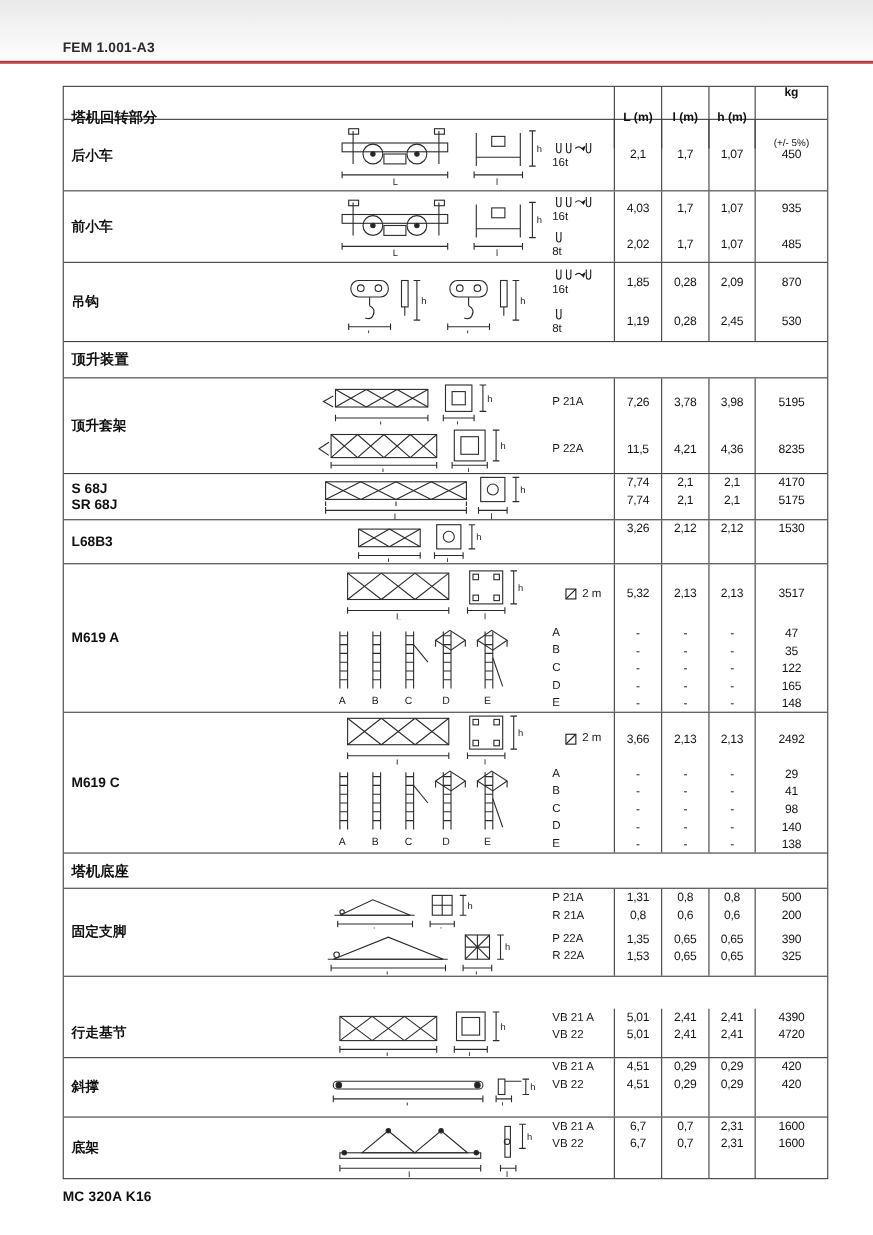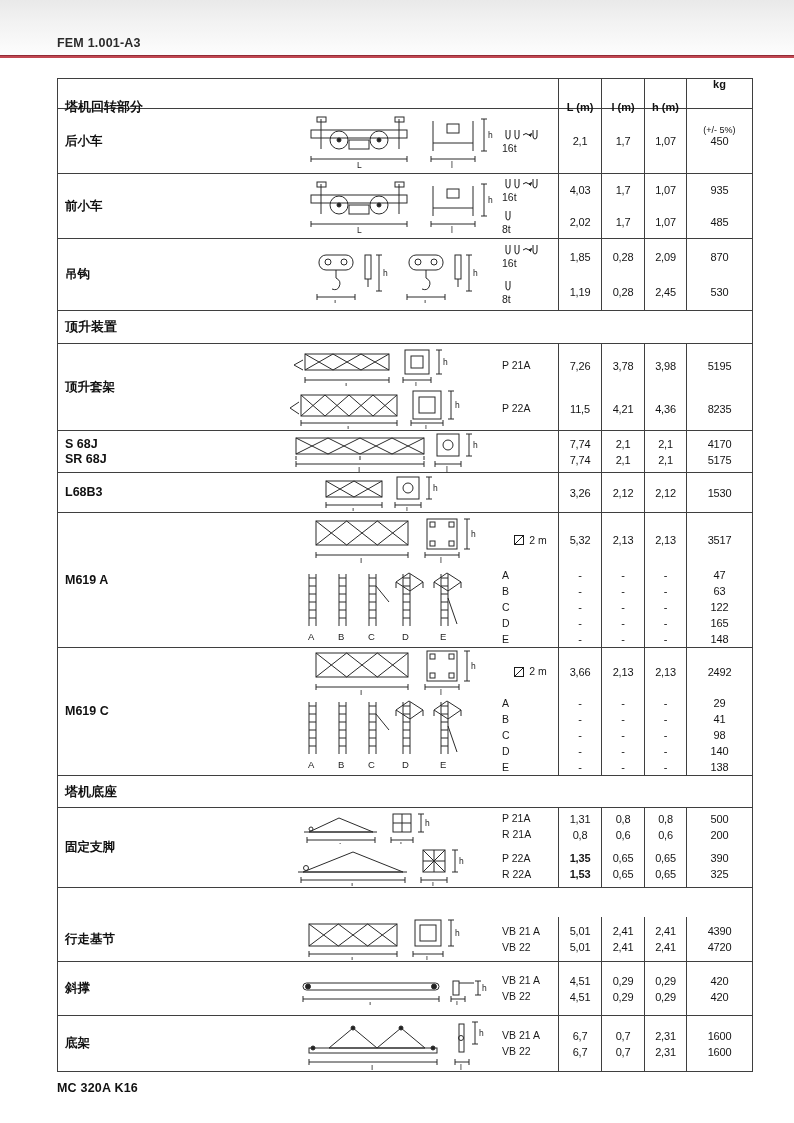--- a/index.html
+++ b/index.html
@@ -20,21 +20,21 @@
   .cell.val{border-left:1px solid #3f3f3f;display:flex;flex-direction:column;}
   .main{display:flex;}
   .label{width:198px;flex:none;display:flex;flex-direction:column;justify-content:center;padding-left:7px;box-sizing:border-box;}
   .lab-line{font-size:12.5px;font-weight:600;color:#111;line-height:15px;white-space:nowrap;}
   .bandwrap{flex:1;display:flex;flex-direction:column;}
   .band{display:flex;min-height:0;flex-basis:0;}
   .drawing{flex:1;display:flex;align-items:center;justify-content:flex-end;padding-right:6px;min-width:0;}
   .variants{width:56px;flex:none;display:flex;flex-direction:column;}
   .vband{display:flex;flex-direction:column;flex-basis:0;min-height:0;}
   .spread{justify-content:space-around;}
-  .tight{justify-content:center;}
+  .tight{}
   .vline{display:flex;flex-direction:column;justify-content:center;align-items:flex-start;}
   .vline.inline{flex-direction:row;align-items:center;gap:3px;}
   .th16{height:16px;flex:none;}
   .vtxt{font-size:10.5px;color:#1a1a1a;line-height:11px;white-space:nowrap;}
   .vv{display:flex;align-items:center;justify-content:center;font-size:11px;color:#141414;letter-spacing:-.2px;}
   .thead{height:30px;}
   .th{display:flex;align-items:center;justify-content:center;font-size:11px;font-weight:700;color:#111;}
   .kgh{flex-direction:column;line-height:10px;gap:36px;}
   .kgh .sub{font-size:9px;font-weight:400;}
   .th-title{display:flex;align-items:center;padding-left:7px;font-size:13px;font-weight:700;color:#111;}
@@ -726,21 +726,21 @@
             <div class="vv th16">-</div>
             <div class="vv th16">-</div>
           </div>
         </div>
         <div class="cell val">
           <div class="vband spread" style="flex-grow: 55;">
             <div class="vv">3517</div>
           </div>
           <div class="vband tight" style="flex-grow: 80;">
             <div class="vv th16">47</div>
-            <div class="vv th16">63</div>
+            <div class="vv th16">35</div>
             <div class="vv th16">122</div>
             <div class="vv th16">165</div>
             <div class="vv th16">148</div>
           </div>
         </div>
       </div>
       <div class="trow" style="height: 128px;">
         <div class="cell main">
           <div class="label">
             <div class="lab-line">M619 C</div>
@@ -989,21 +989,21 @@
                 </div>
               </div>
             </div>
           </div>
         </div>
         <div class="cell val">
           <div class="vband tight" style="flex-grow: 38;">
             <div class="vv th16">1,31</div>
             <div class="vv th16">0,8</div>
           </div>
-          <div class="vband tight" style="flex-grow: 42; font-weight: bold;">
+          <div class="vband tight" style="flex-grow: 42;">
             <div class="vv th16">1,35</div>
             <div class="vv th16">1,53</div>
           </div>
         </div>
         <div class="cell val">
           <div class="vband tight" style="flex-grow: 38;">
             <div class="vv th16">0,8</div>
             <div class="vv th16">0,6</div>
           </div>
           <div class="vband tight" style="flex-grow: 42;">

